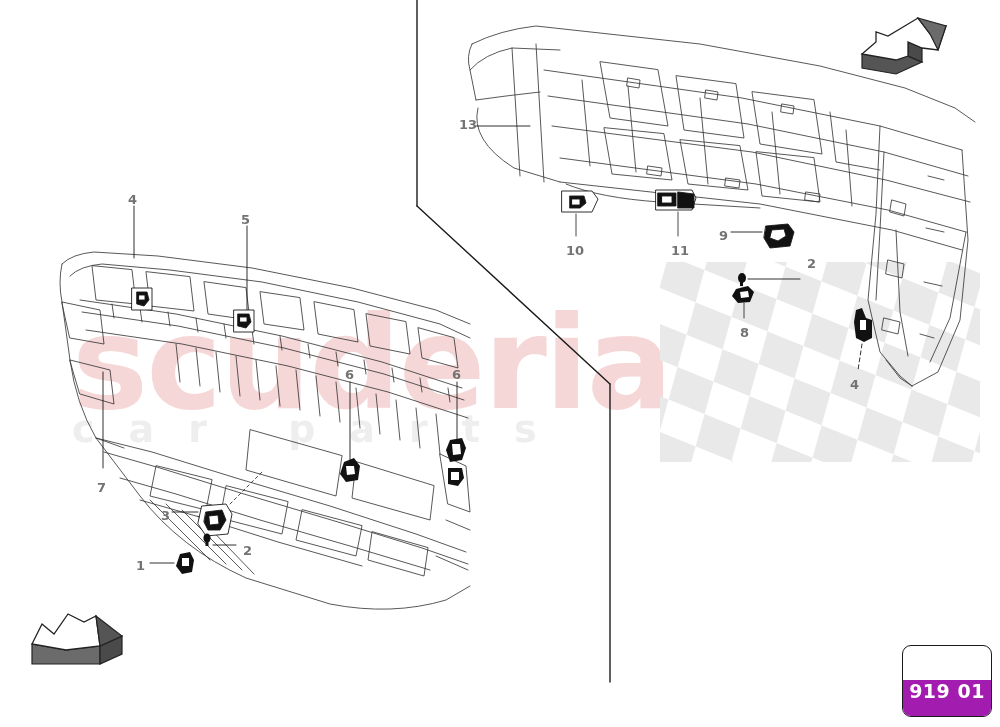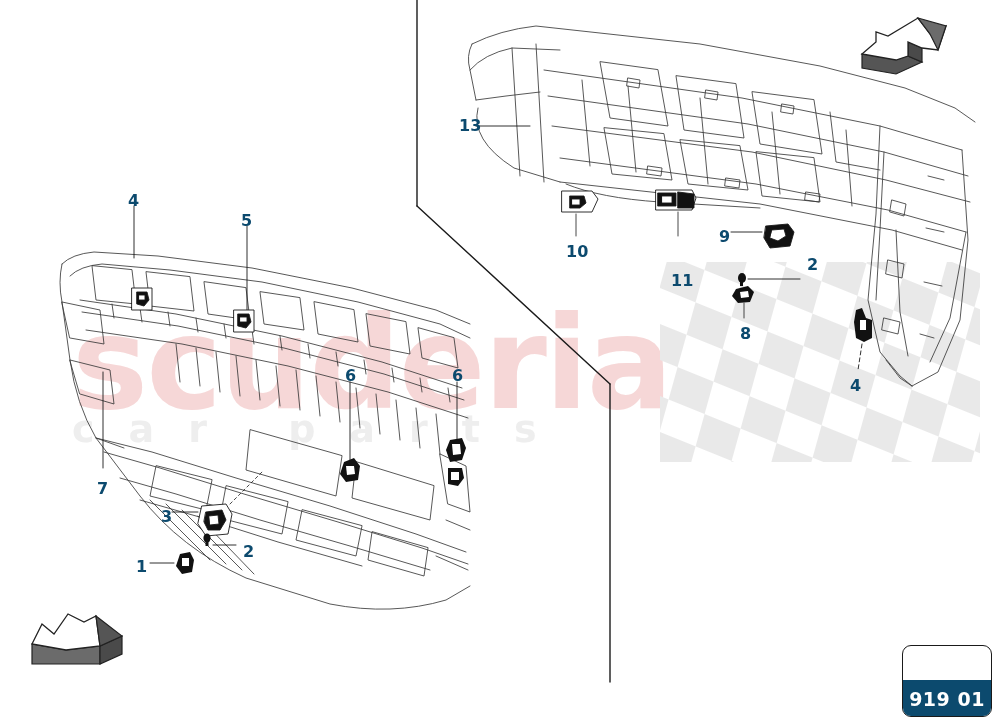--- a/index.html
+++ b/index.html
@@ -61,22 +61,22 @@
     position:absolute;
     inset:0;
     width:1000px;
     height:727px;
   }
   
   .callout{
     position:absolute;
     font-family:"DejaVu Sans", sans-serif;
     font-weight:bold;
-    font-size:16px;
-    color:#0c4a6e;
+    font-size:13px;
+    color:#737373;
     line-height:1;
     user-select:none;
     white-space:nowrap;
   }
   
   .badge{
     position:absolute;
     left:902px;
     top:645px;
     width:90px;
@@ -86,24 +86,24 @@
     border:1.6px solid #1a1a1a;
     overflow:hidden;
     box-sizing:border-box;
   }
   .badge-bottom{
     position:absolute;
     left:-2px;
     right:-2px;
     bottom:-2px;
     height:38px;
-    background:#0c4a6e;
+    background:#a21caf;
     border-radius:0 0 9px 9px;
     display:flex;
-    align-items:center;
+    align-items:flex-start;
     justify-content:center;
   }
   .badge-text{
     color:#ffffff;
     font-family:"DejaVu Sans", sans-serif;
     font-weight:bold;
     font-size:19px;
     letter-spacing:0.5px;
   }
   
@@ -389,21 +389,21 @@
         <path d="M150 563 L174 563"></path>
       </g>
 
     </g>
   </svg>
 
   <div class="callout" style="left:128px;  top:193px;">4</div>
   <div class="callout" style="left:241px;  top:213px;">5</div>
   <div class="callout" style="left:459px;  top:118px;">13</div>
   <div class="callout" style="left:566px;  top:244px;">10</div>
-  <div class="callout" style="left:671px;  top:244px;margin-top:29px;">11</div>
+  <div class="callout" style="left:671px;  top:244px;">11</div>
   <div class="callout" style="left:719px;  top:229px;">9</div>
   <div class="callout" style="left:807px;  top:257px;">2</div>
   <div class="callout" style="left:740px;  top:326px;">8</div>
   <div class="callout" style="left:850px;  top:378px;">4</div>
   <div class="callout" style="left:345px;  top:368px;">6</div>
   <div class="callout" style="left:452px;  top:368px;">6</div>
   <div class="callout" style="left:97px;   top:481px;">7</div>
   <div class="callout" style="left:161px;  top:509px;">3</div>
   <div class="callout" style="left:243px;  top:544px;">2</div>
   <div class="callout" style="left:136px;  top:559px;">1</div>

